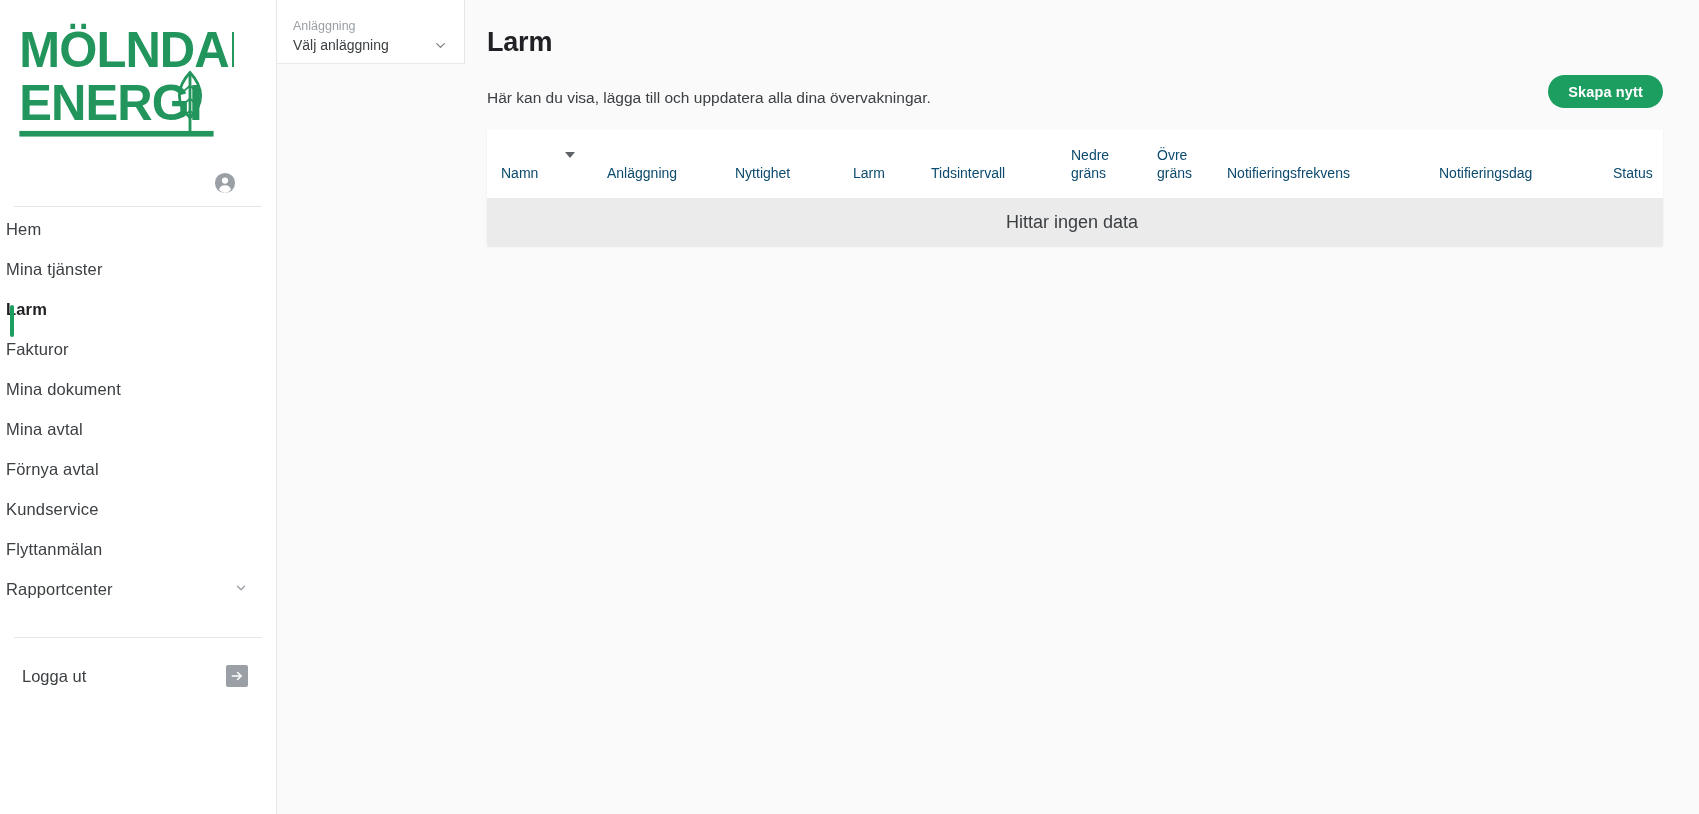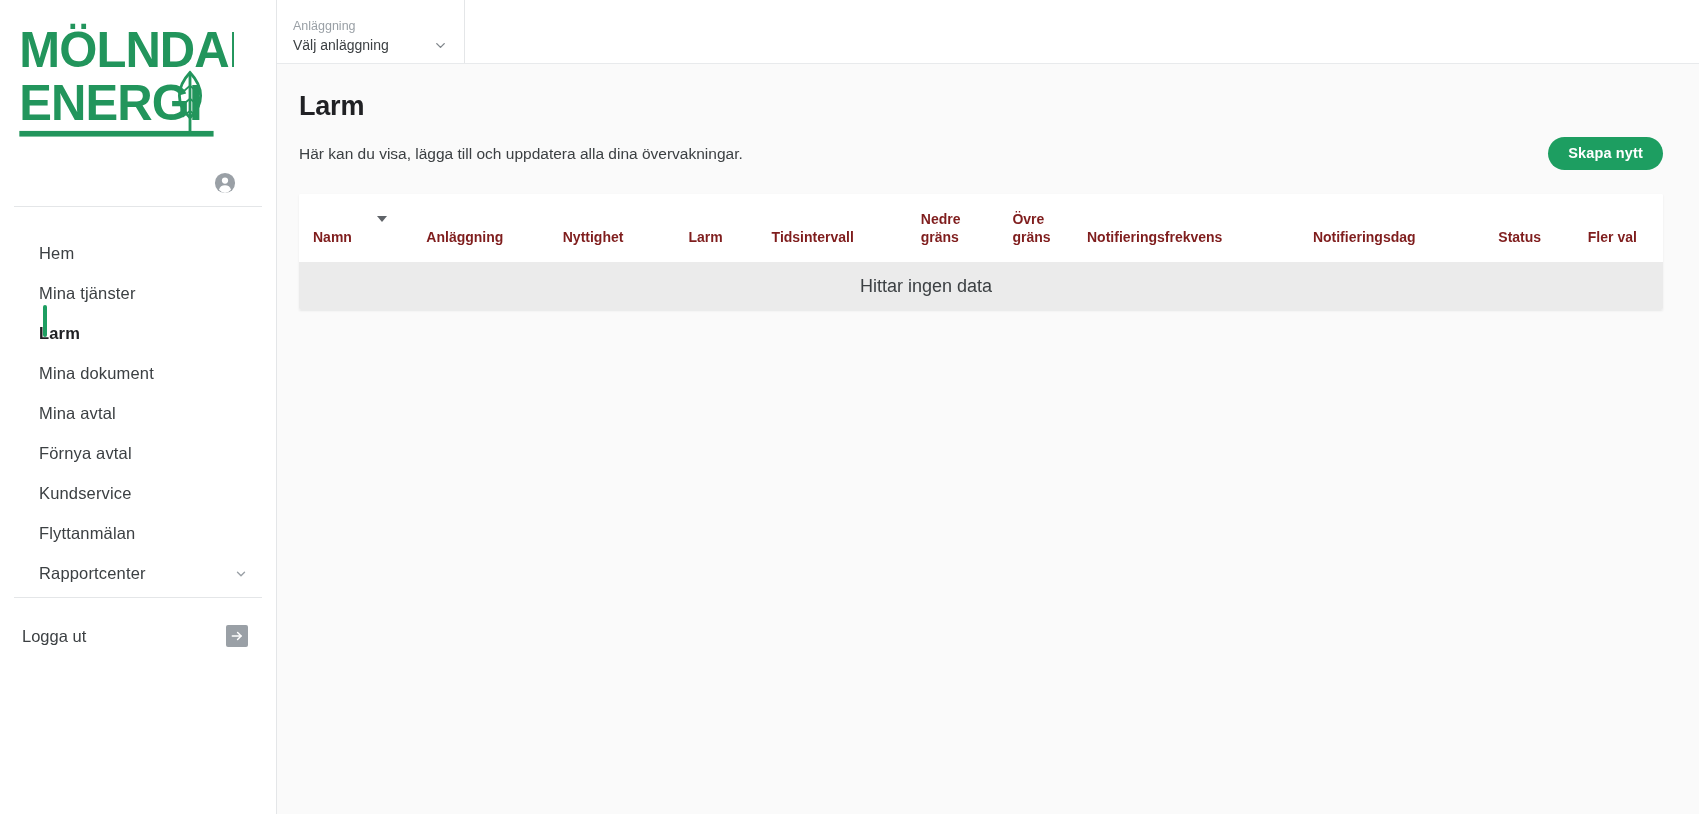--- a/index.html
+++ b/index.html
@@ -65,30 +65,29 @@
 
   .nav {
     padding-top: 14px;
     display: flex;
     flex-direction: column;
   }
 
   .nav-item {
     position: relative;
     display: flex;
-    align-items: flex-end;
+    align-items: flex-start;
     justify-content: space-between;
     height: 40px;
     padding: 0 28px 0 6px;
     font-size: 16.5px;
     color: #3c4043;
     cursor: pointer;
     user-select: none;
     letter-spacing: 0.01em;
-    margin-left: 33px;
   }
 
   .nav-item .nav-label { line-height: 1; }
 
   .nav-item.active .nav-label {
     font-weight: 700;
     color: #202124;
   }
 
   .nav-item.active::before {
@@ -137,21 +136,21 @@
     display: flex;
     align-items: center;
     justify-content: center;
     flex: none;
   }
 
   
   .right {
     flex: 1;
     display: flex;
-    flex-direction: column;
+    flex-direction: row;
     min-width: 0;
     background: #fafafa;
   }
 
   .topbar {
     height: 64px;
     min-height: 64px;
     background: #ffffff;
     display: flex;
     align-items: stretch;
@@ -208,21 +207,21 @@
     font-size: 27px;
     font-weight: 700;
     color: #202124;
     letter-spacing: -0.2px;
     line-height: 1.2;
     margin-bottom: 12px;
   }
 
   .subtitle-row {
     display: flex;
-    align-items: center;
+    align-items: flex-end;
     justify-content: space-between;
     margin-bottom: 22px;
     min-height: 38px;
   }
 
   .subtitle {
     font-size: 15.5px;
     color: #3c4043;
     line-height: 1.4;
   }
@@ -253,22 +252,22 @@
   }
 
   table {
     width: 100%;
     border-collapse: collapse;
     table-layout: fixed;
   }
 
   thead th {
     font-size: 14px;
-    font-weight: 700;
-    color: #7f1d1d;
+    font-weight: 400;
+    color: #0c4a6e;
     text-align: left;
     vertical-align: bottom;
     padding: 14px 8px 16px 8px;
     height: 68px;
     line-height: 1.25;
     position: relative;
     cursor: pointer;
     background: #ffffff;
   }
 
@@ -351,20 +350,23 @@
       </div>
 
       <div class="nav-item">
         <span class="nav-label">Mina tjänster</span>
       </div>
 
       <div class="nav-item active">
         <span class="nav-label">Larm</span>
       </div>
 
+      <div class="nav-item">
+        <span class="nav-label">Fakturor</span>
+      </div>
 
       <div class="nav-item">
         <span class="nav-label">Mina dokument</span>
       </div>
 
       <div class="nav-item">
         <span class="nav-label">Mina avtal</span>
       </div>
 
       <div class="nav-item">

